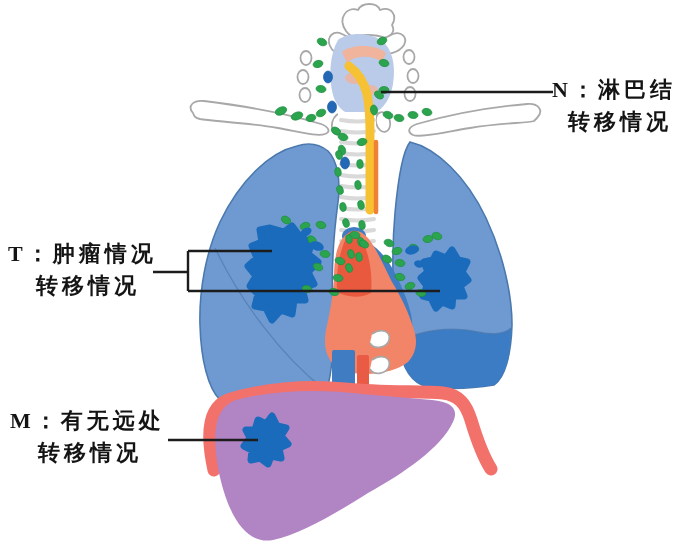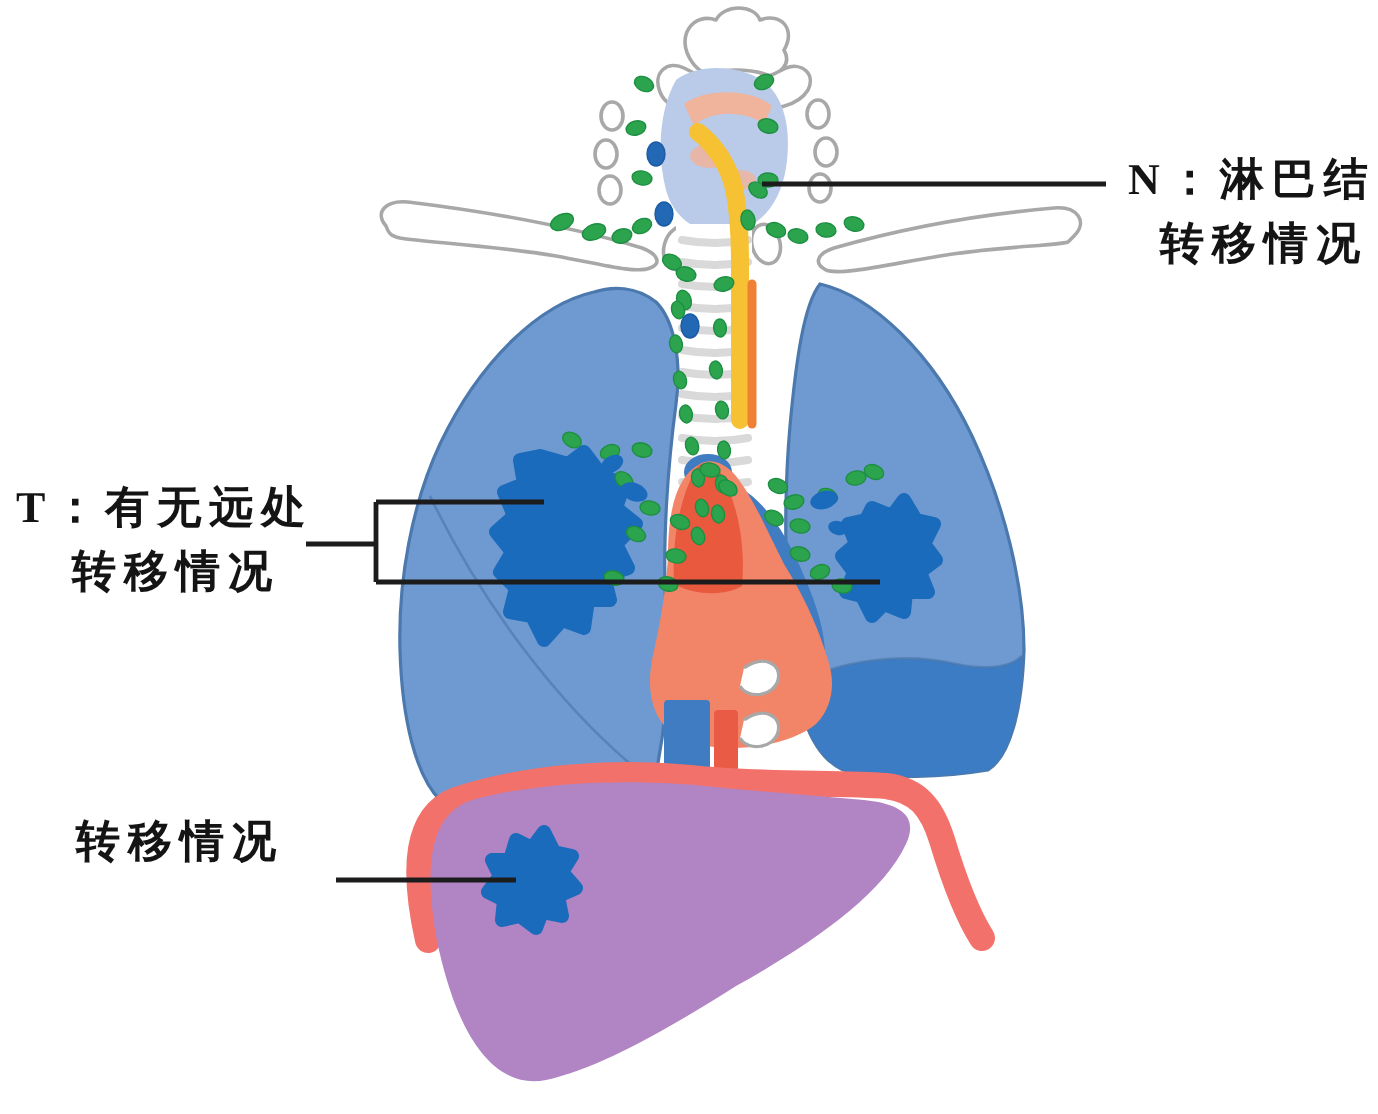--- a/index.html
+++ b/index.html
@@ -180,24 +180,25 @@
         <ellipse cx="317" cy="246" rx="7" ry="4.5" transform="rotate(20 317 246)" class="node-sat"></ellipse>
         <ellipse cx="412" cy="250" rx="7" ry="4.5" transform="rotate(-15 412 250)" class="node-sat"></ellipse>
         <ellipse cx="419" cy="264" rx="5" ry="3.5" transform="rotate(15 419 264)" class="node-sat"></ellipse>
       </g>
 
     <path class="leader" d="M381,92 L553,92"></path>
     <path class="leader" d="M153,272 L188,272 M188,251 L188,291 M188,251 L272,251 M188,291 L440,291"></path>
     <path class="leader" d="M168,440 L258,440"></path>
   </svg>
 
-  <div class="label" style="left:564px;top:74px;">
+  <div class="label" style="left:552px;top:74px;">
     <div>N：淋巴结</div>
     <div class="ind-n">转移情况</div>
   </div>
   <div class="label" style="left:8px;top:238px;">
-    <div>T：有无远处</div>
+    <div>T：肿瘤情况</div>
     <div class="ind">转移情况</div>
   </div>
   <div class="label" style="left:10px;top:405px;">
+    <div>M：有无远处</div>
     <div class="ind">转移情况</div>
   </div>
 </div>
 
 </body></html>

